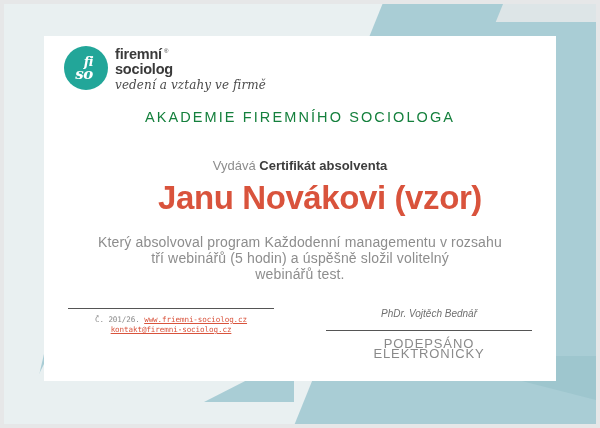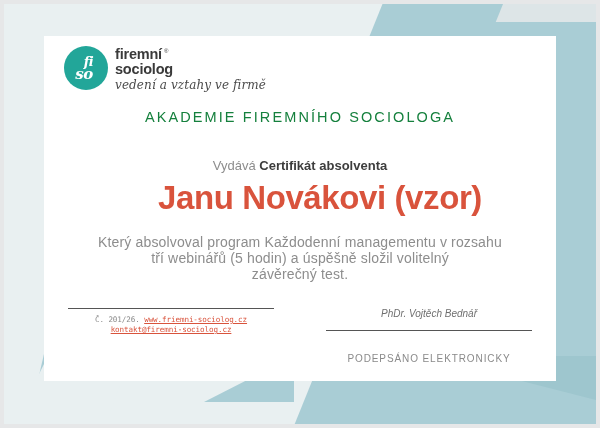--- a/index.html
+++ b/index.html
@@ -253,24 +253,24 @@
     font-family: "DejaVu Sans Mono", monospace;
     letter-spacing: -0.1px;
   }
   .sig-footer a,
   .sig-footer .link {
     color: #d9533c;
     text-decoration: underline;
   }
   .sig-footer.right-note {
     font-family: "Liberation Sans", sans-serif;
-    font-size: 10px;
+    font-size: 13px;
     color: #8a8a8a;
     letter-spacing: 0.9px;
-    margin-top: 23px;
+    margin-top: 8px;
   }
 </style>
 </head>
 <body>
 
 <div id="certificate-root">
 
   <div class="bg-layer">
     <div class="bg-pale-diag-left"></div>
     <div class="bg-pale-diag-top"></div>
@@ -302,21 +302,21 @@
     <div class="issues-line">
       <span>Vydává</span>
       <b>Certifikát absolventa</b>
     </div>
 
     <div class="recipient-name">Janu Novákovi (vzor)</div>
 
     <div class="body-text">
       <span>Který absolvoval program Každodenní managementu v rozsahu</span>
       <span>tří webinářů (5 hodin) a úspěšně složil volitelný</span>
-      <span>závěrečný test.</span>
+      <span>webinářů test.</span>
     </div>
 
     <div class="sig-row">
       <div class="sig-col left">
         <div class="sig-rule"></div>
         <div class="sig-footer">
           <span>Č. 201/26.</span>
           <span class="link">www.friemni-sociolog.cz</span><br>
           <span class="link">kontakt@firemni-sociolog.cz</span>
         </div>

